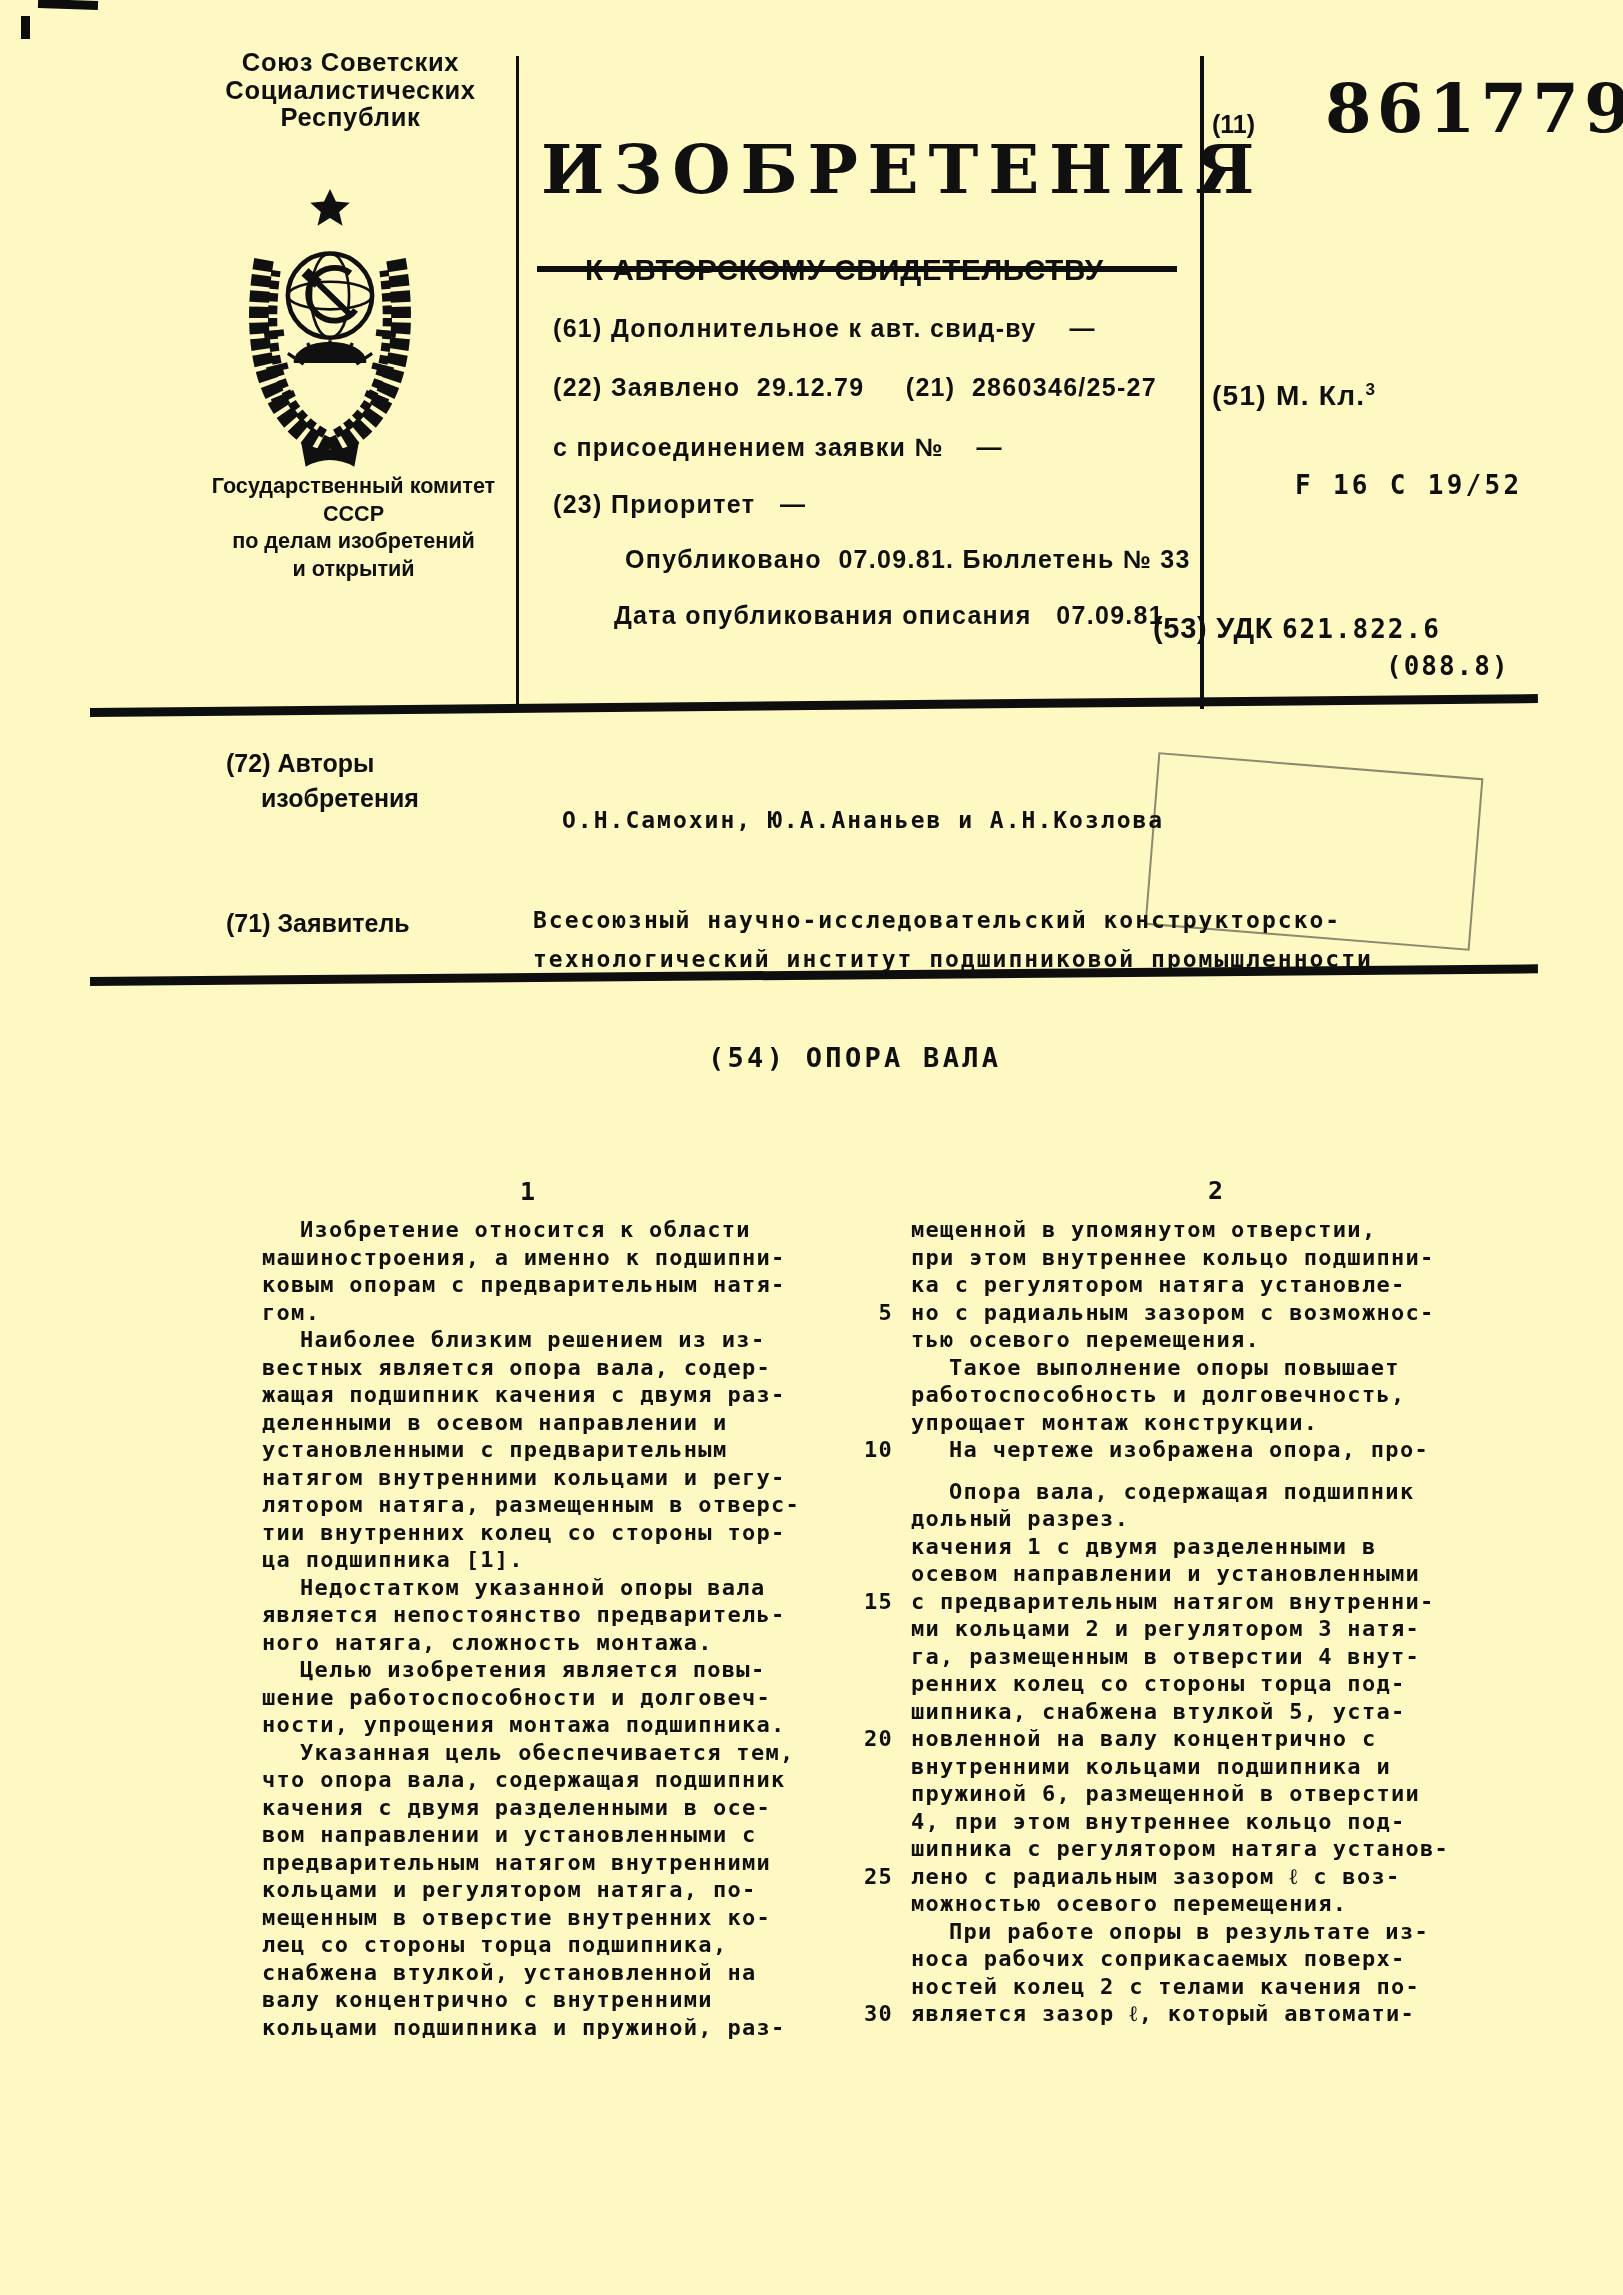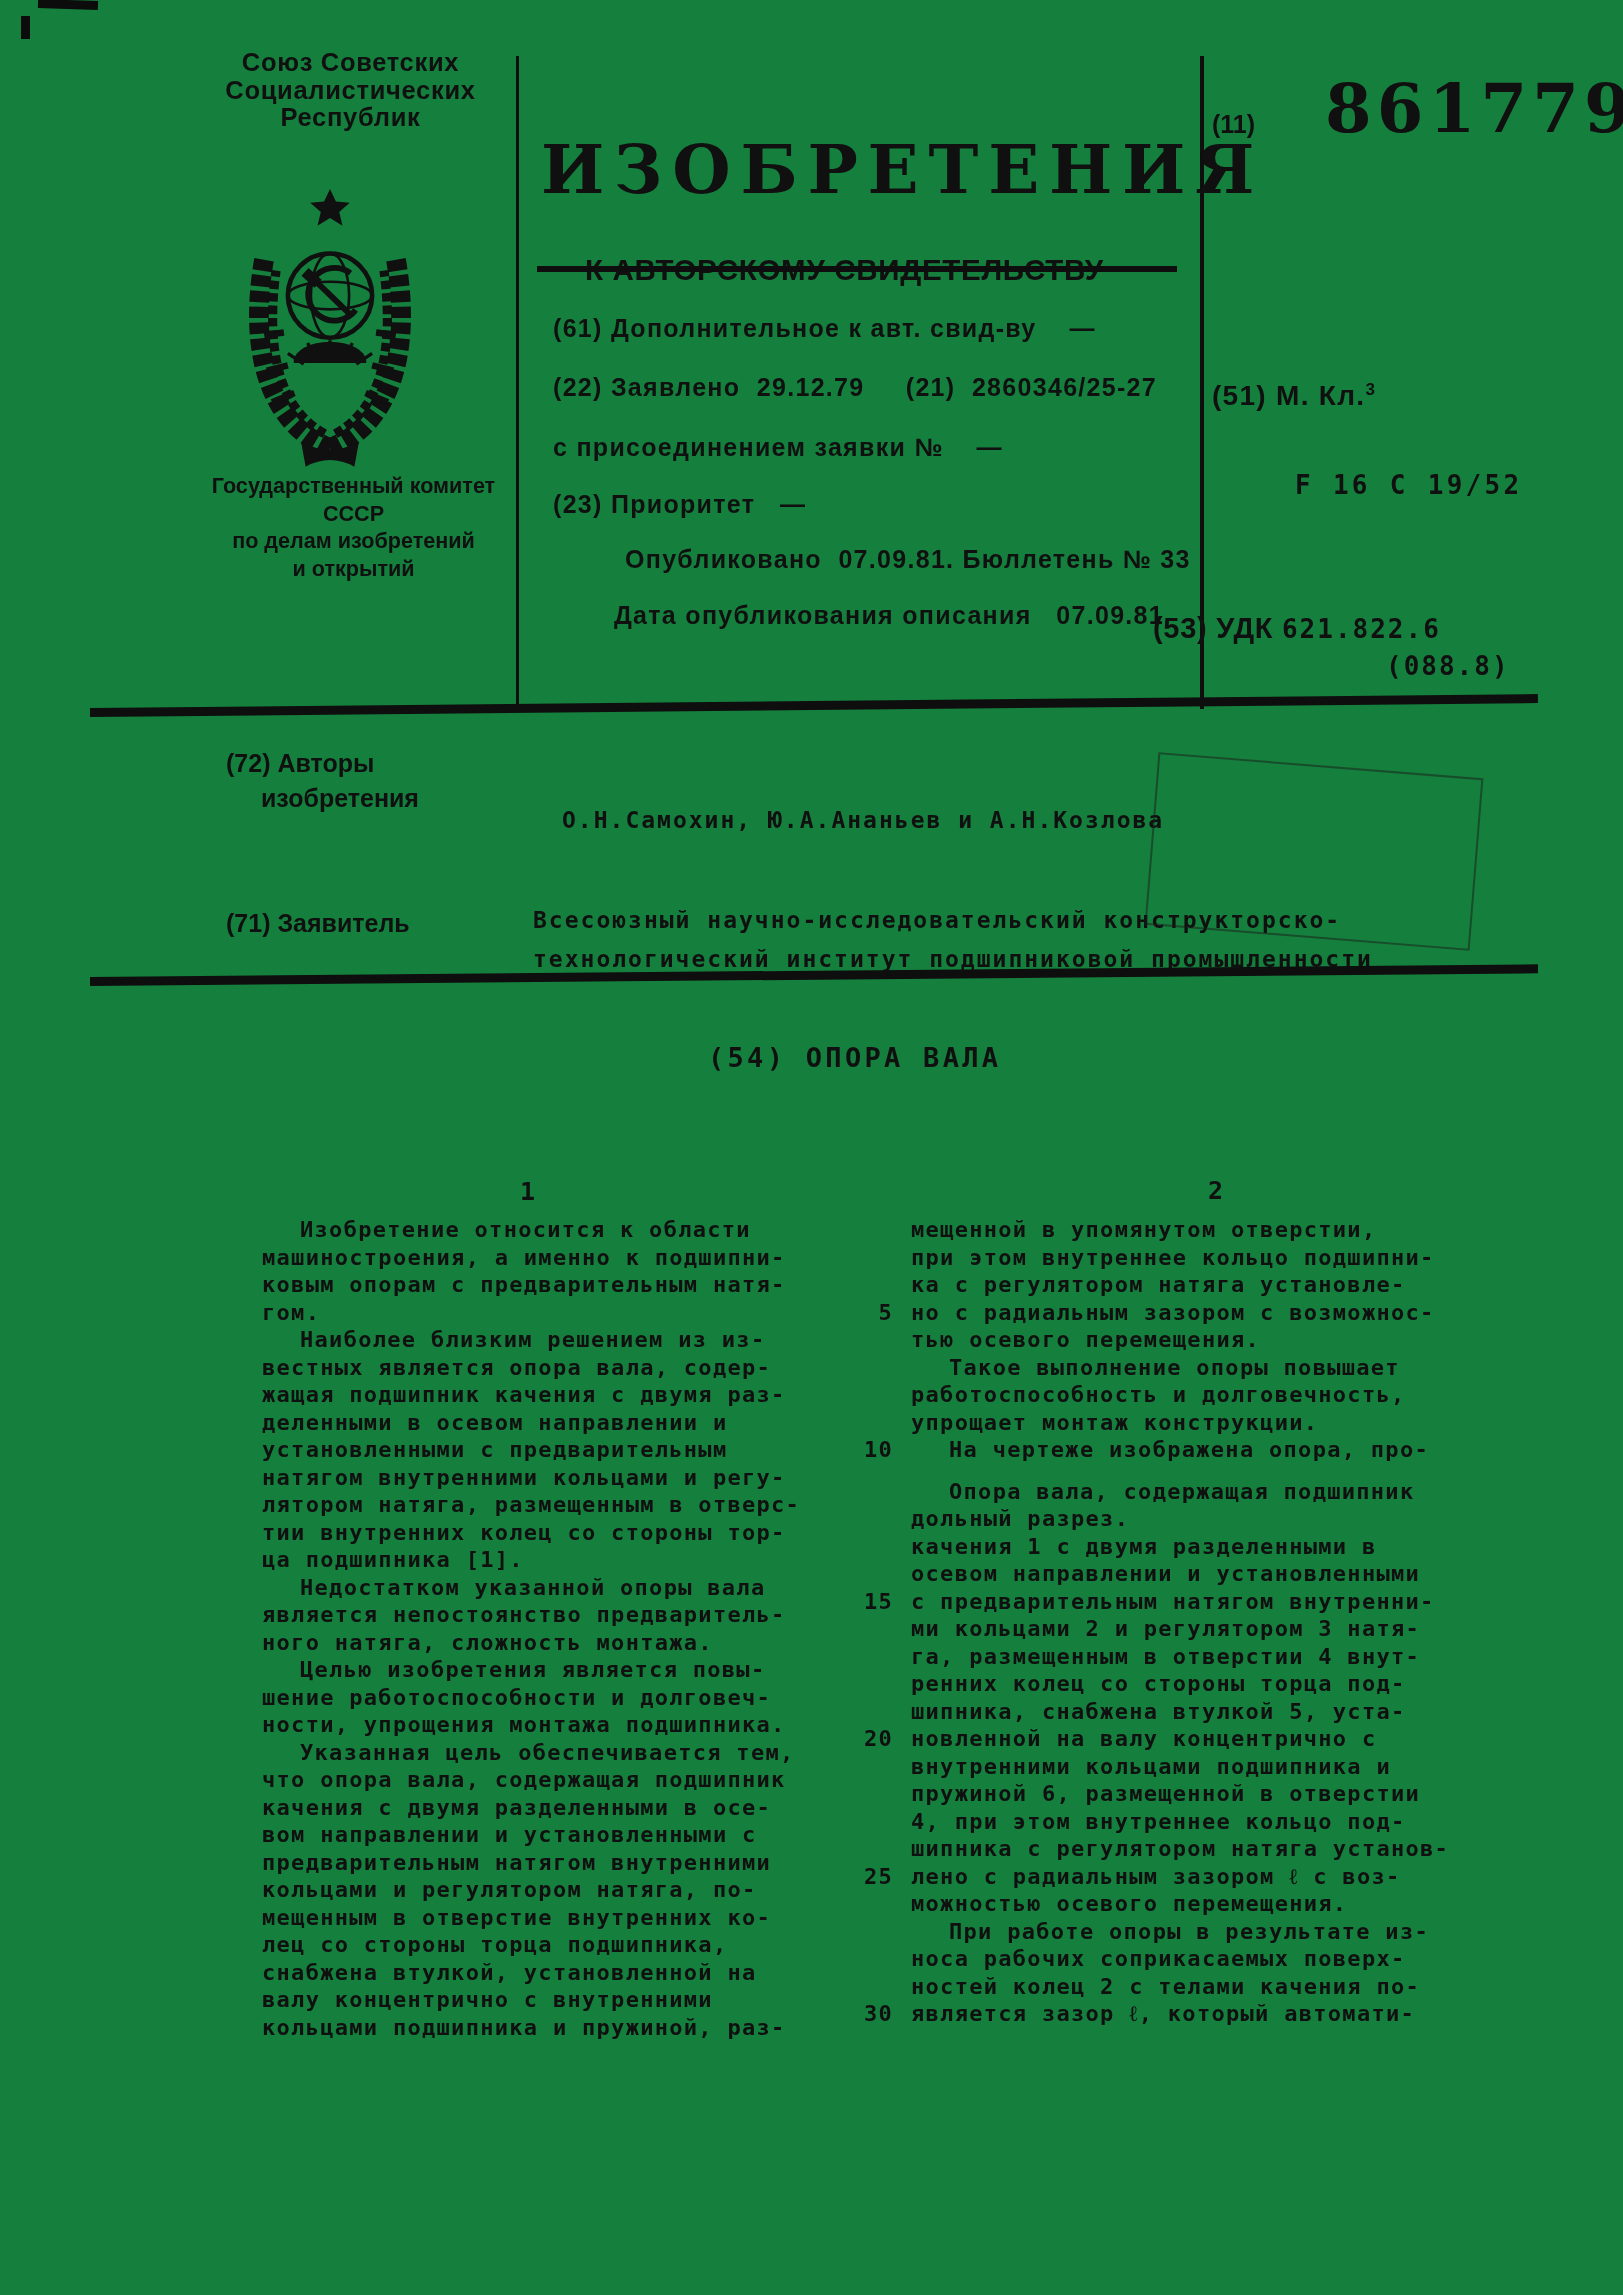--- a/index.html
+++ b/index.html
@@ -1,16 +1,16 @@
 <!DOCTYPE html>
 <html style="font-size:10.5px"><head>
 <meta charset="utf-8">
 <style>
   html,body{margin:0;padding:0;background:#888;}
-  .page{position:relative;width:1623px;height:2295px;background:#15803d;color:#101010;overflow:hidden;}
+  .page{position:relative;width:1623px;height:2295px;background:#fef9c3;color:#101010;overflow:hidden;}
   .abs{position:absolute;}
   .sans{font-family:"Liberation Sans",sans-serif;}
   .mono{font-family:"DejaVu Sans Mono",monospace;}
   .serif{font-family:"DejaVu Serif",serif;}
 
   
   .noise1{left:38px;top:0;width:60px;height:8.5px;background:#0c0c0c;transform:rotate(2deg);}
   .noise2{left:21px;top:15.7px;width:8.5px;height:23.6px;background:#0c0c0c;}
 
   

